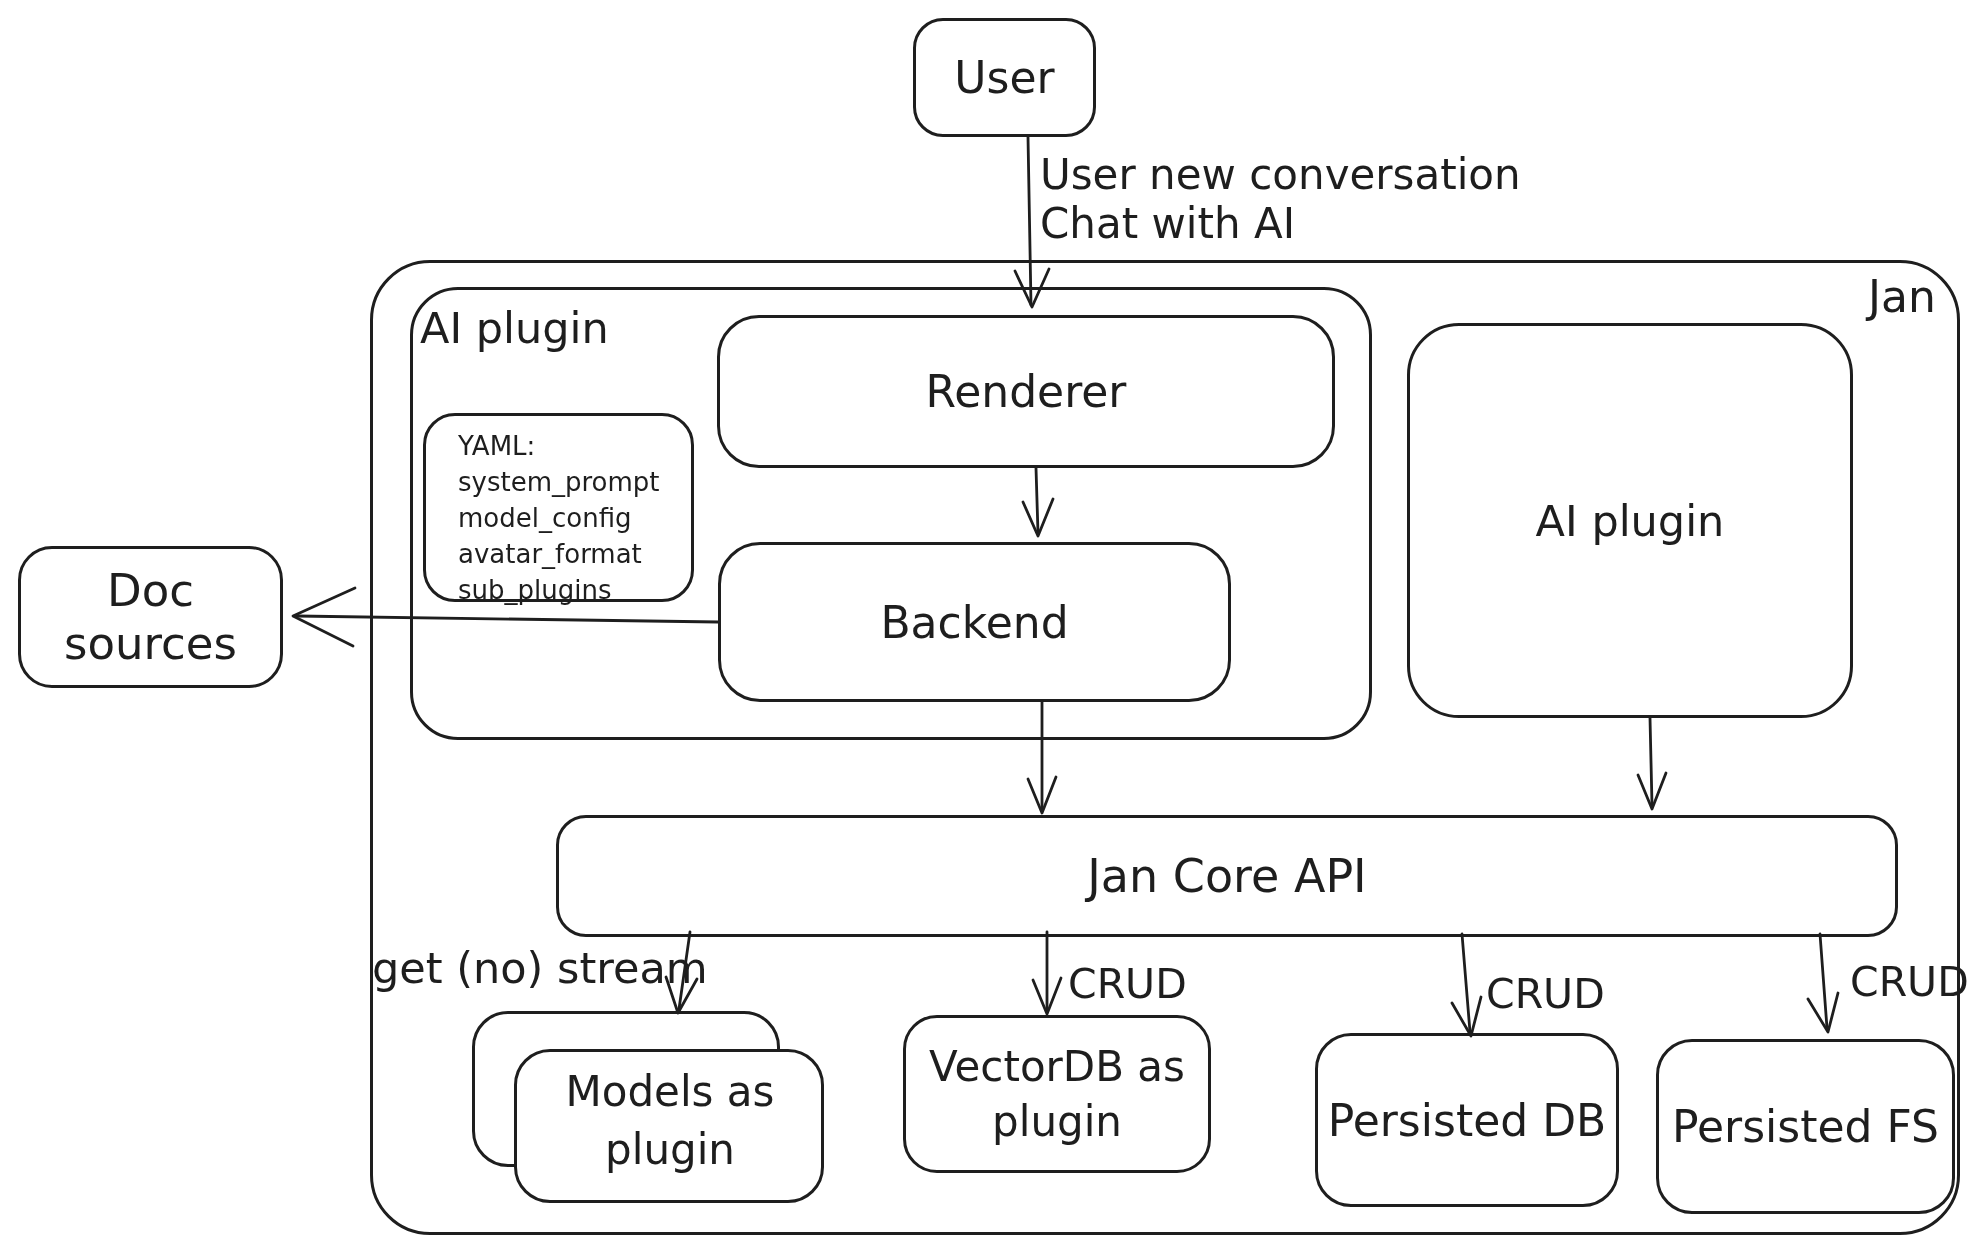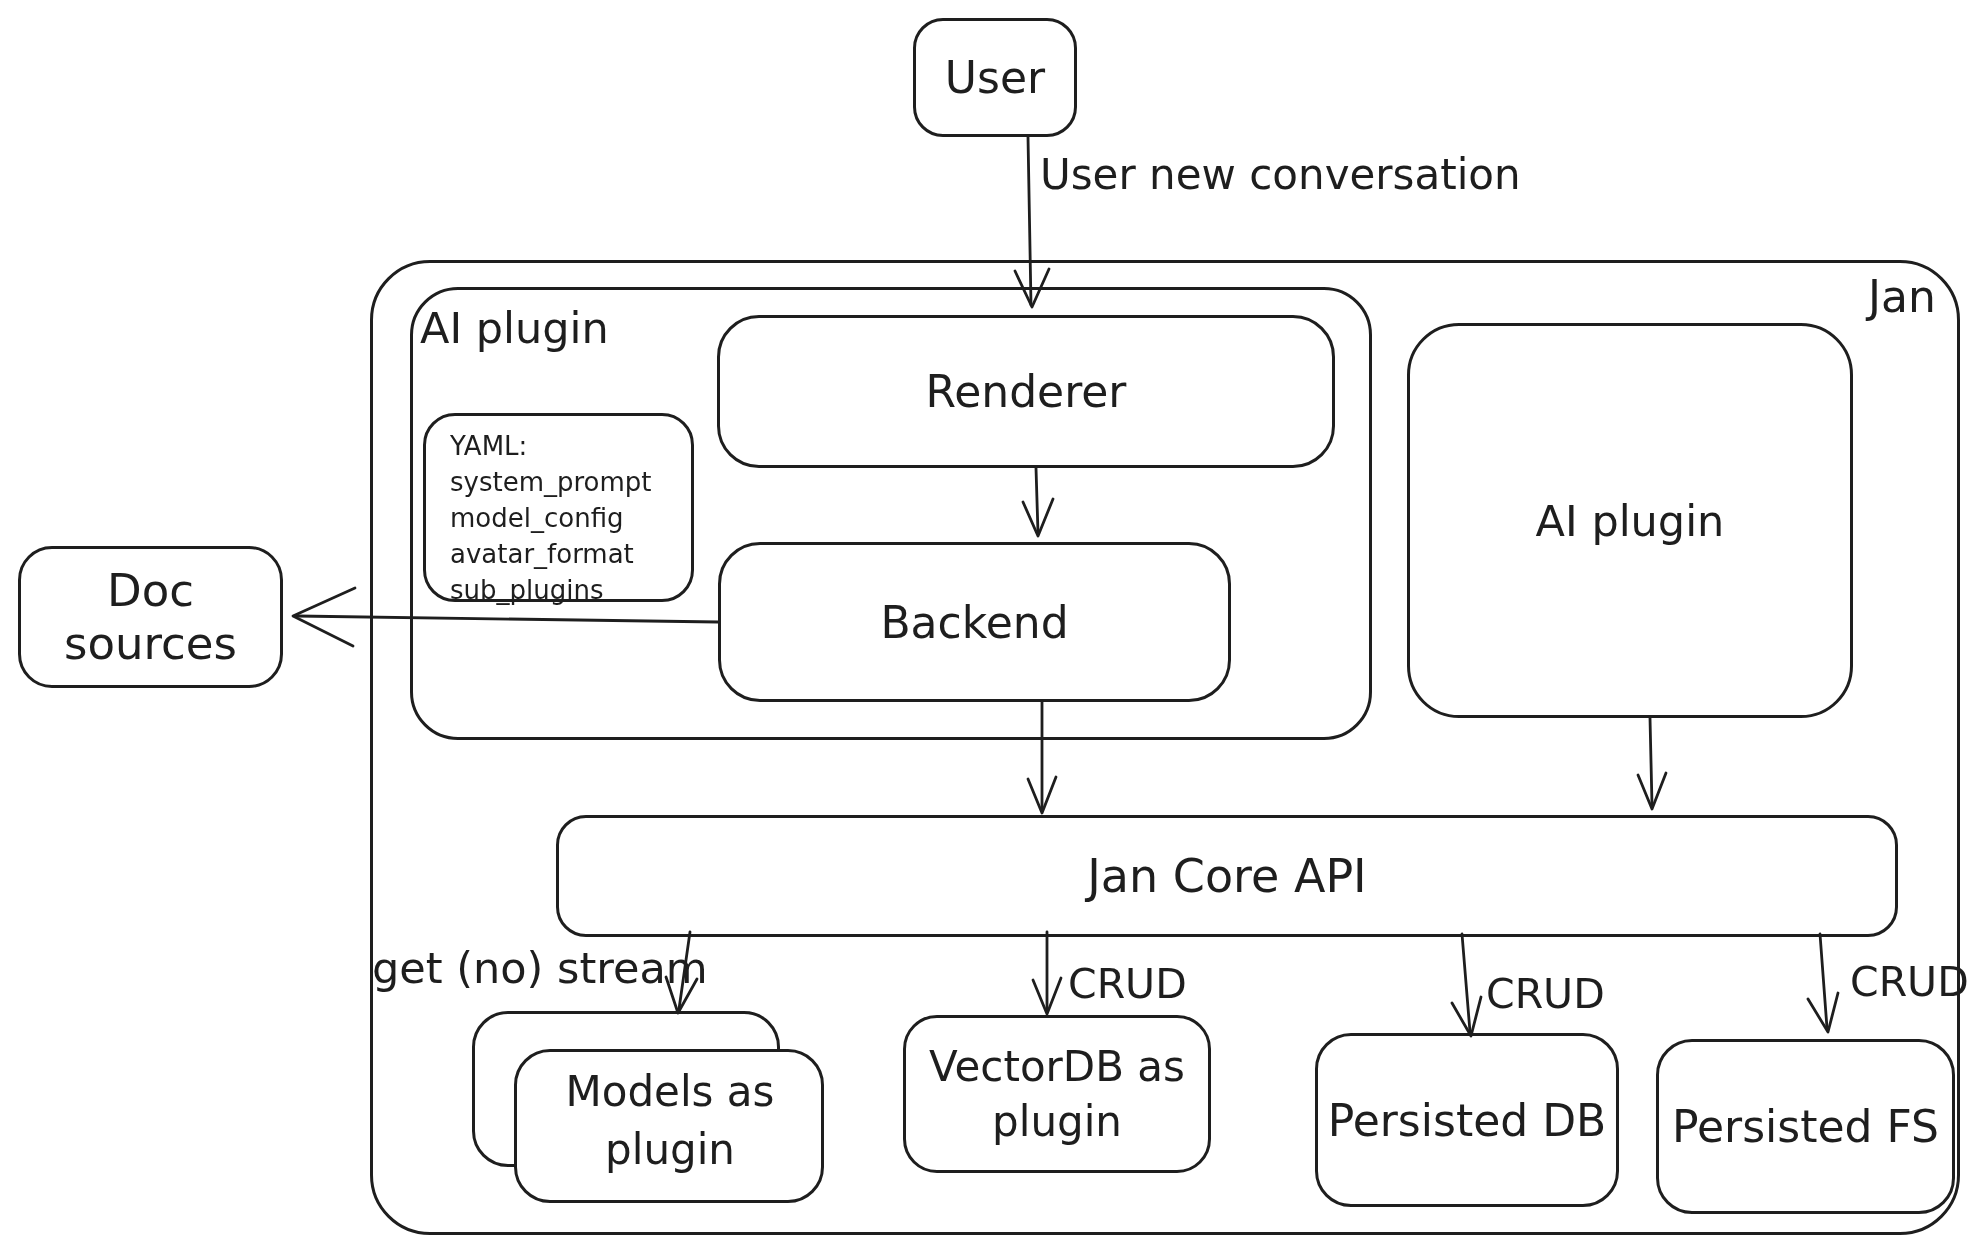--- a/index.html
+++ b/index.html
@@ -19,28 +19,28 @@
     display:flex;align-items:center;justify-content:center;
     text-align:center;
   }
   .container-box{background:transparent;}
   .lbl{position:absolute;white-space:nowrap;color:#1e1e1e;}
   .f44{font-size:44px;}
   .f43{font-size:43px;}
   .f42{font-size:42px;}
   .f41{font-size:41px;}
   .two-line{display:flex;flex-direction:column;align-items:center;justify-content:center;line-height:1.32;}
-  #user-box       {left:913px;top:18px;width:164px;height:119px;border-radius:30px;font-size:44px;}
+  #user-box       {left:913px;top:18px;width:183px;height:119px;border-radius:30px;font-size:44px;}
   #jan-box        {left:370px;top:260px;width:1590px;height:975px;border-radius:60px;}
   #ai-plugin-container{left:410px;top:287px;width:962px;height:453px;border-radius:48px;}
   #renderer-box   {left:717px;top:315px;width:618px;height:153px;border-radius:42px;font-size:44px;}
   #backend-box    {left:718px;top:542px;width:513px;height:160px;border-radius:42px;font-size:44px;}
   #yaml-box       {left:423px;top:413px;width:271px;height:189px;border-radius:32px;
                    display:block;font-size:26px;line-height:36px;text-align:left;
-                   padding:12px 0 0 24px;}
+                   padding:12px 0 0 32px;}
   #ai-plugin-right-box{left:1407px;top:323px;width:446px;height:395px;border-radius:52px;font-size:43px;}
   #doc-sources-box{left:18px;top:546px;width:265px;height:142px;border-radius:34px;font-size:45px;}
   #jan-core-api-box{left:556px;top:815px;width:1342px;height:122px;border-radius:30px;font-size:46px;text-align:center;}
   #models-box-outer{left:472px;top:1011px;width:308px;height:156px;border-radius:36px;}
   #models-box-inner{left:514px;top:1049px;width:310px;height:154px;border-radius:36px;}
   #models-label   {left:505px;top:1063px;width:330px;text-align:center;font-size:42px;line-height:1.38;}
   #vectordb-box   {left:903px;top:1015px;width:308px;height:158px;border-radius:34px;font-size:42px;}
   #persisted-db-box{left:1315px;top:1033px;width:304px;height:174px;border-radius:36px;font-size:44px;}
   #persisted-fs-box{left:1656px;top:1039px;width:299px;height:175px;border-radius:36px;font-size:44px;}
   #lbl-open-conversation{left:1040px;top:150px;}
@@ -108,20 +108,21 @@
 
   <div class="node" id="persisted-db-box">
     <span>Persisted DB</span>
   </div>
 
   <div class="node" id="persisted-fs-box">
     <span>Persisted FS</span>
   </div>
 
   <div class="lbl f42" id="lbl-open-conversation">User new conversation</div>
+  <div class="lbl f42" id="lbl-chat-with-ai">Chat with AI</div>
   <div class="lbl f44" id="lbl-jan">Jan</div>
   <div class="lbl f43" id="lbl-ai-plugin-container">AI plugin</div>
   <div class="lbl f43" id="lbl-get-no-stream">get (no) stream</div>
   <div class="lbl f41" id="lbl-crud-vectordb">CRUD</div>
   <div class="lbl f41" id="lbl-crud-pdb">CRUD</div>
   <div class="lbl f41" id="lbl-crud-pfs">CRUD</div>
 
   <svg id="arrow-layer" width="1981" height="1246" viewBox="0 0 1981 1246">
     <g>
       <path d="M1028,137 L1031,305"></path>

